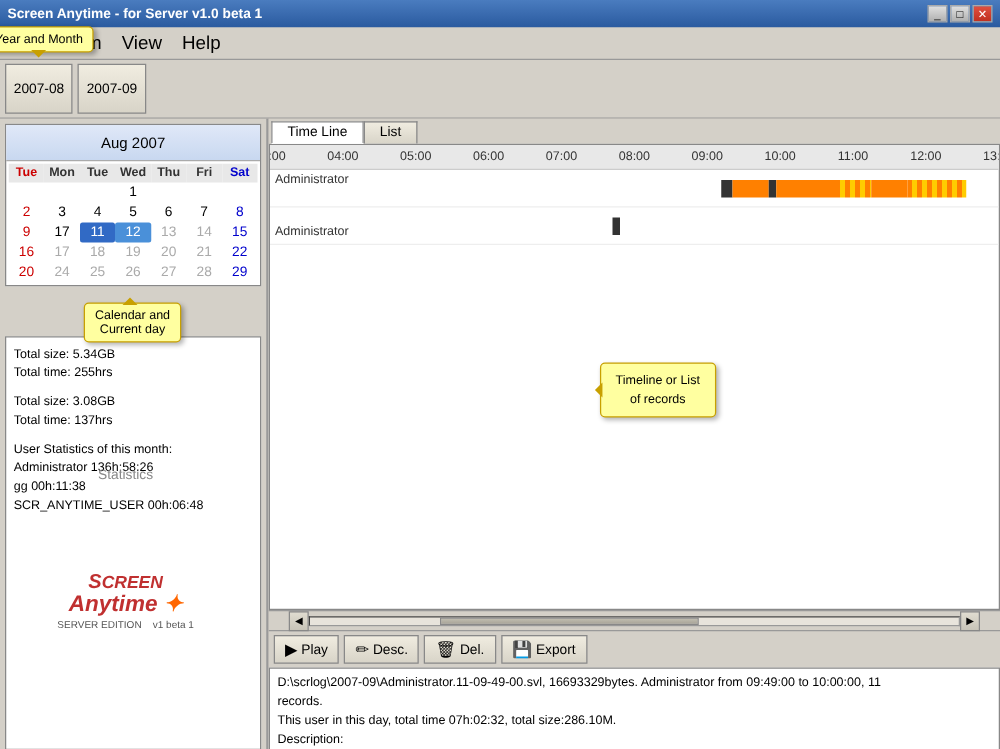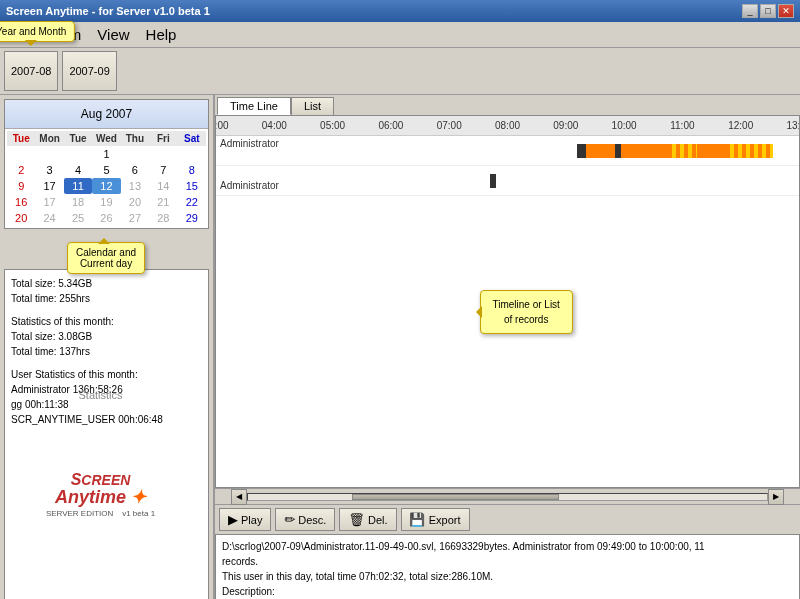--- a/index.html
+++ b/index.html
@@ -485,21 +485,20 @@
             <span style="position:absolute;top:-11px;left:30px;border:6px solid transparent;border-bottom-color:#c8a000;display:block;"></span>
           </div>
         </div>
       </div>
     </div>
 
     <div class="stats-panel" style="margin-top:36px;">
       <div>Total size: 5.34GB</div>
       <div>Total time: 255hrs</div>
       <div style="height:8px;"></div>
-      <div>Statistics of this month:</div>
       <div>Total size: 3.08GB</div>
       <div>Total time: 137hrs</div>
       <div style="height:8px;"></div>
       <div>User Statistics of this month:</div>
       <div>Administrator 136h:58:26</div>
       <div>gg 00h:11:38</div>
       <div>SCR_ANYTIME_USER 00h:06:48</div>
 
       <div class="stats-title" style="position:relative;text-align:center;color:#888;margin-top:20px;">Statistics</div>
 

